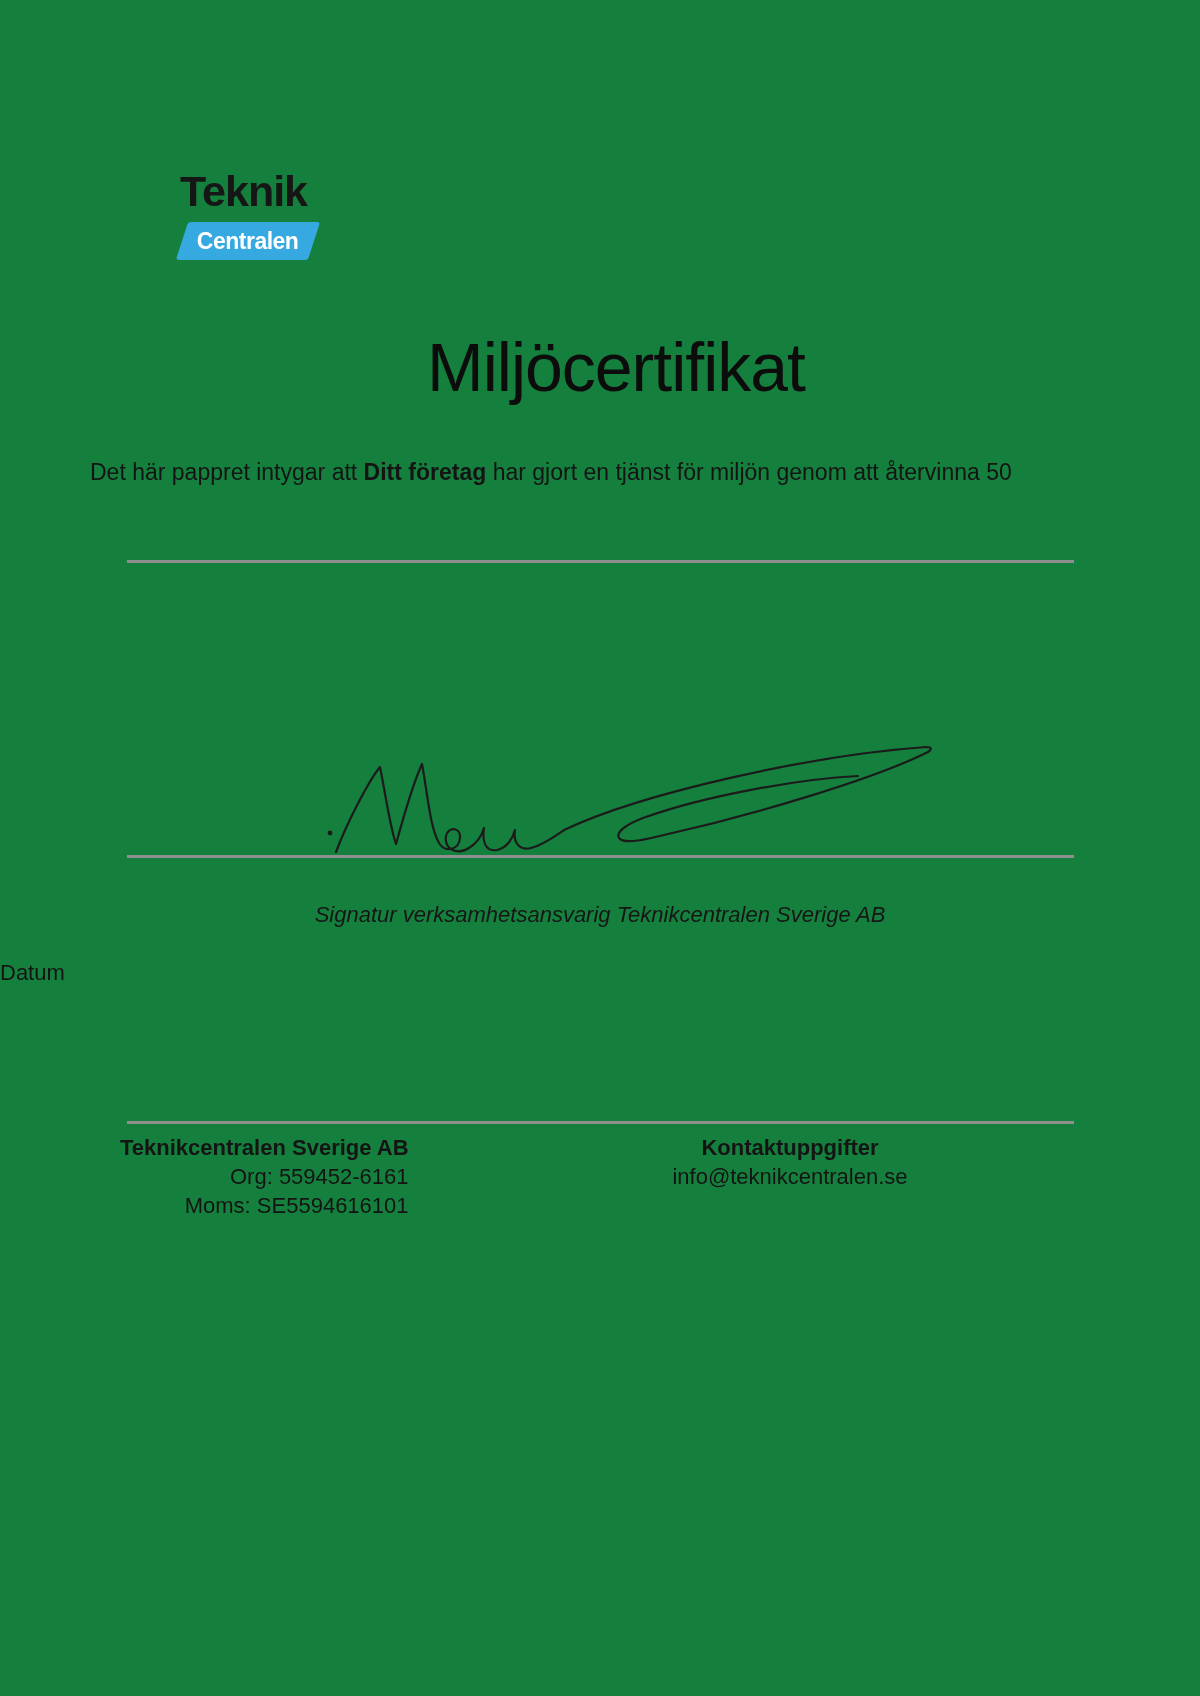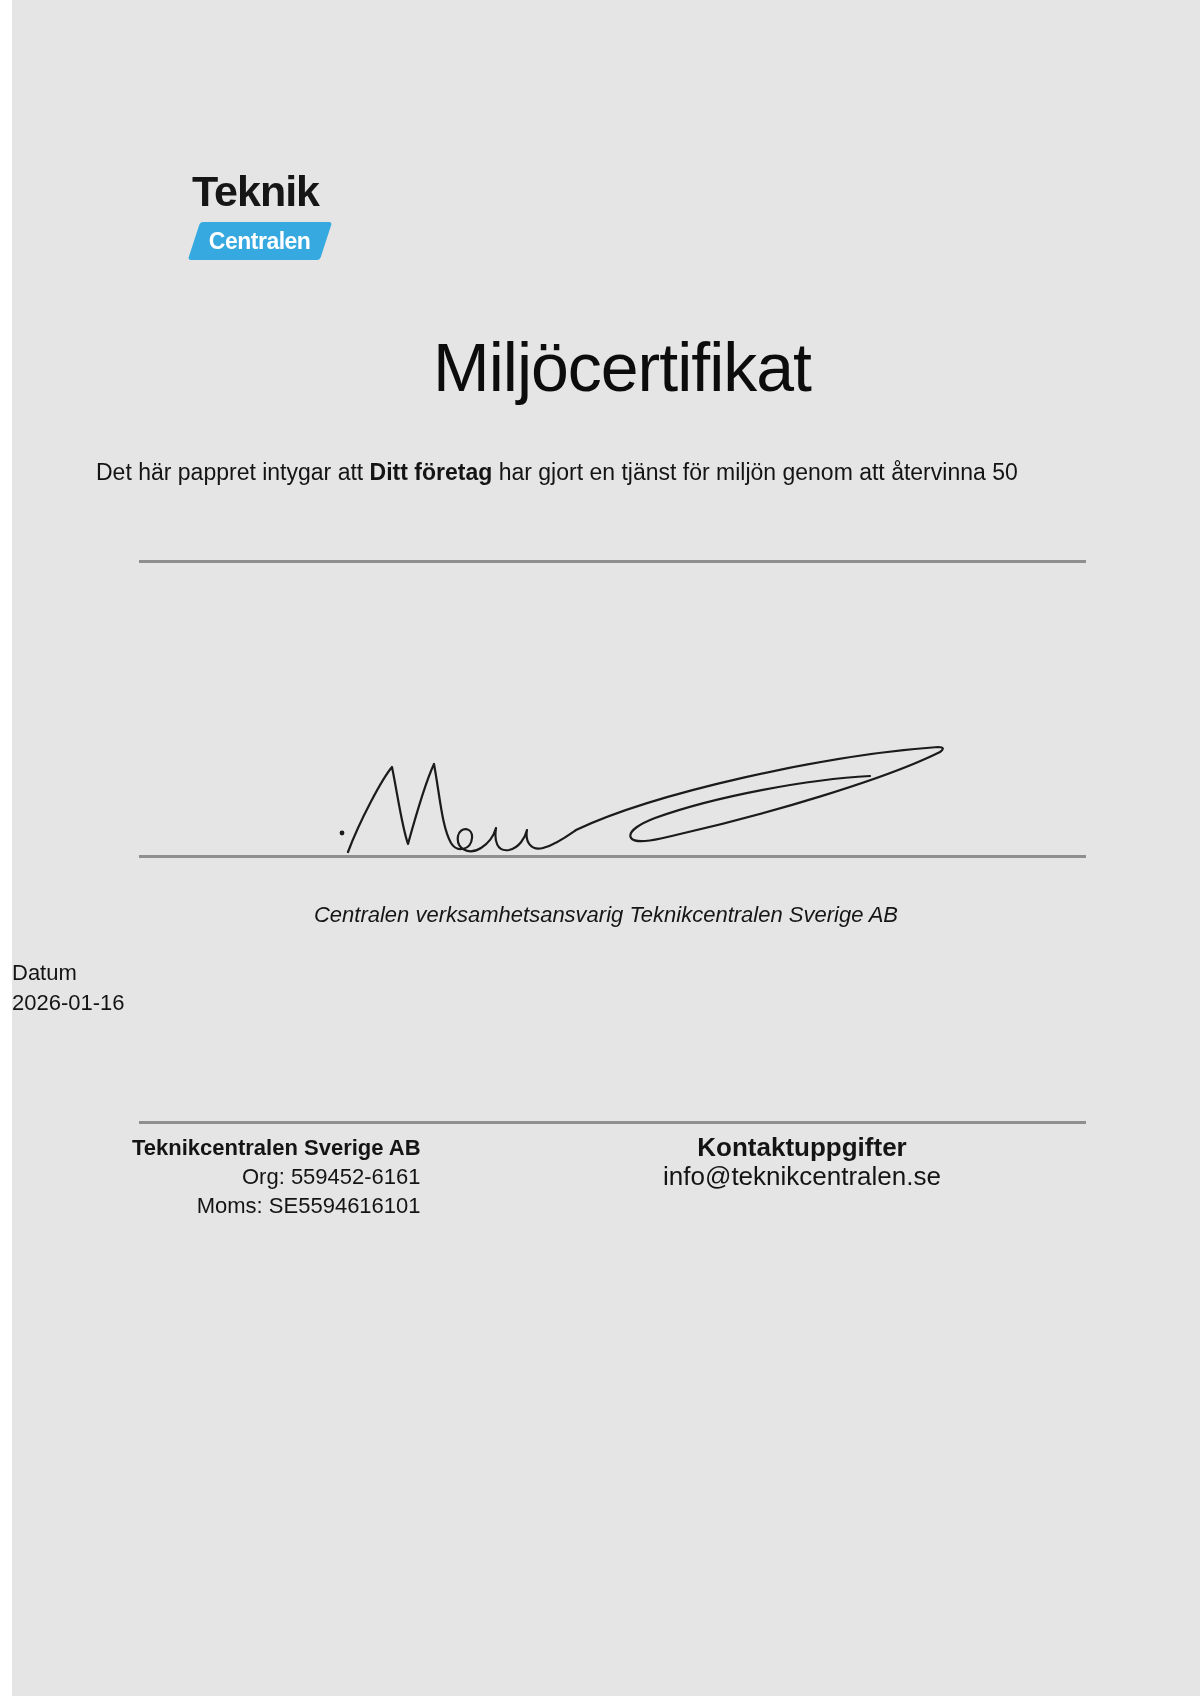--- a/index.html
+++ b/index.html
@@ -8,22 +8,21 @@
     width: 1200px;
     height: 1696px;
     position: relative;
     font-family: "Liberation Sans", sans-serif;
     color: #111;
     overflow: hidden;
   }
   .page {
     position: absolute;
     inset: 0;
-    background: #e5e5e5;
-    margin-left: 12px;
+    background: #15803d;
   }
 
   
   .logo {
     position: absolute;
     left: 172px;
     top: 170px;
     width: 160px;
   }
   .logo-word {
@@ -137,21 +136,21 @@
     line-height: 29px;
     color: #141414;
     text-align: right;
   }
   .footer-right {
     position: absolute;
     left: 590px;
     top: 1133px;
     width: 400px;
     text-align: center;
-    font-size: 26px;
+    font-size: 22px;
     line-height: 29px;
     color: #141414;
   }
   .footer-heading { font-weight: 700; }
 </style>
 </head>
 <body>
 
 <div class="page">
 
@@ -188,25 +187,24 @@
            C 620 12 620 14 616 17
            C 560 45 440 80 356 99
            C 336 104 312 110 307 103
            C 303 96 318 88 331 83
            C 392 61 486 44 546 41" fill="none" stroke="#1b1b1b" stroke-width="2.2" stroke-linecap="round" stroke-linejoin="round"></path>
     </svg>
   </div>
 
   <div class="divider divider-2" style="background: rgb(143, 143, 143);"></div>
 
-  <div class="sig-caption">Centralen verksamhetsansvarig Teknikcentralen Sverige AB</div>
+  <div class="sig-caption">Signatur verksamhetsansvarig Teknikcentralen Sverige AB</div>
 
   <div class="date-block">
     <div>Datum</div>
-    <div>2026-01-16</div>
   </div>
 
   <div class="divider divider-3" style="background: rgb(143, 143, 143);"></div>
 
   <div class="footer-left">
     <div class="footer-heading">Teknikcentralen Sverige AB</div>
     <div>Org: 559452-6161</div>
     <div>Moms: SE5594616101</div>
   </div>
 

